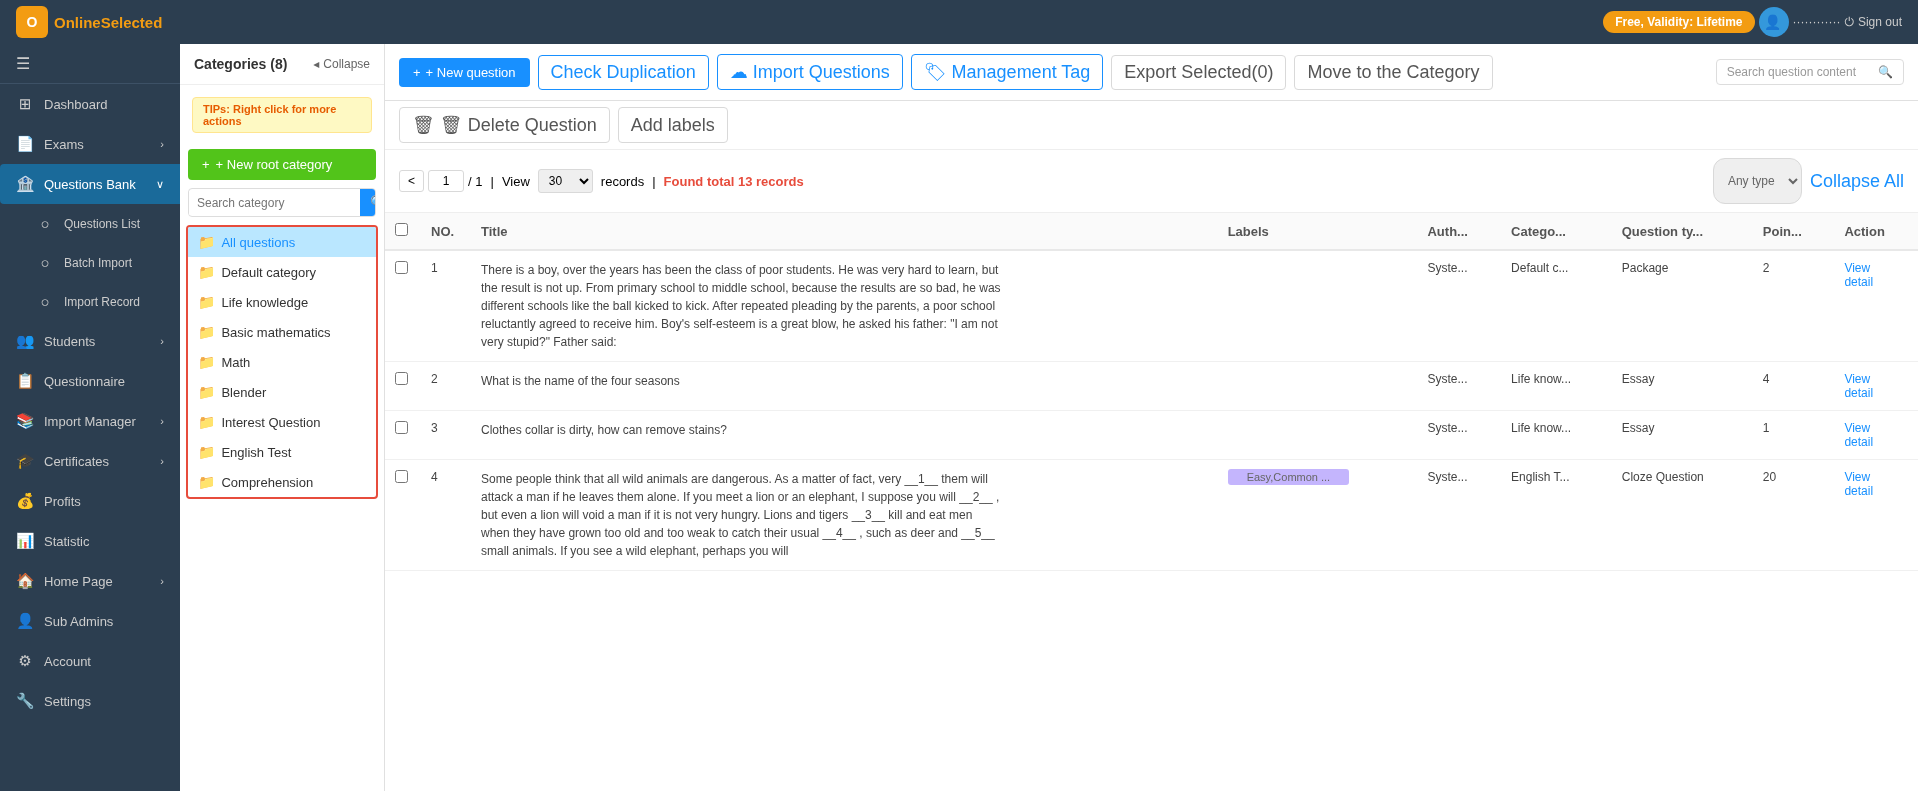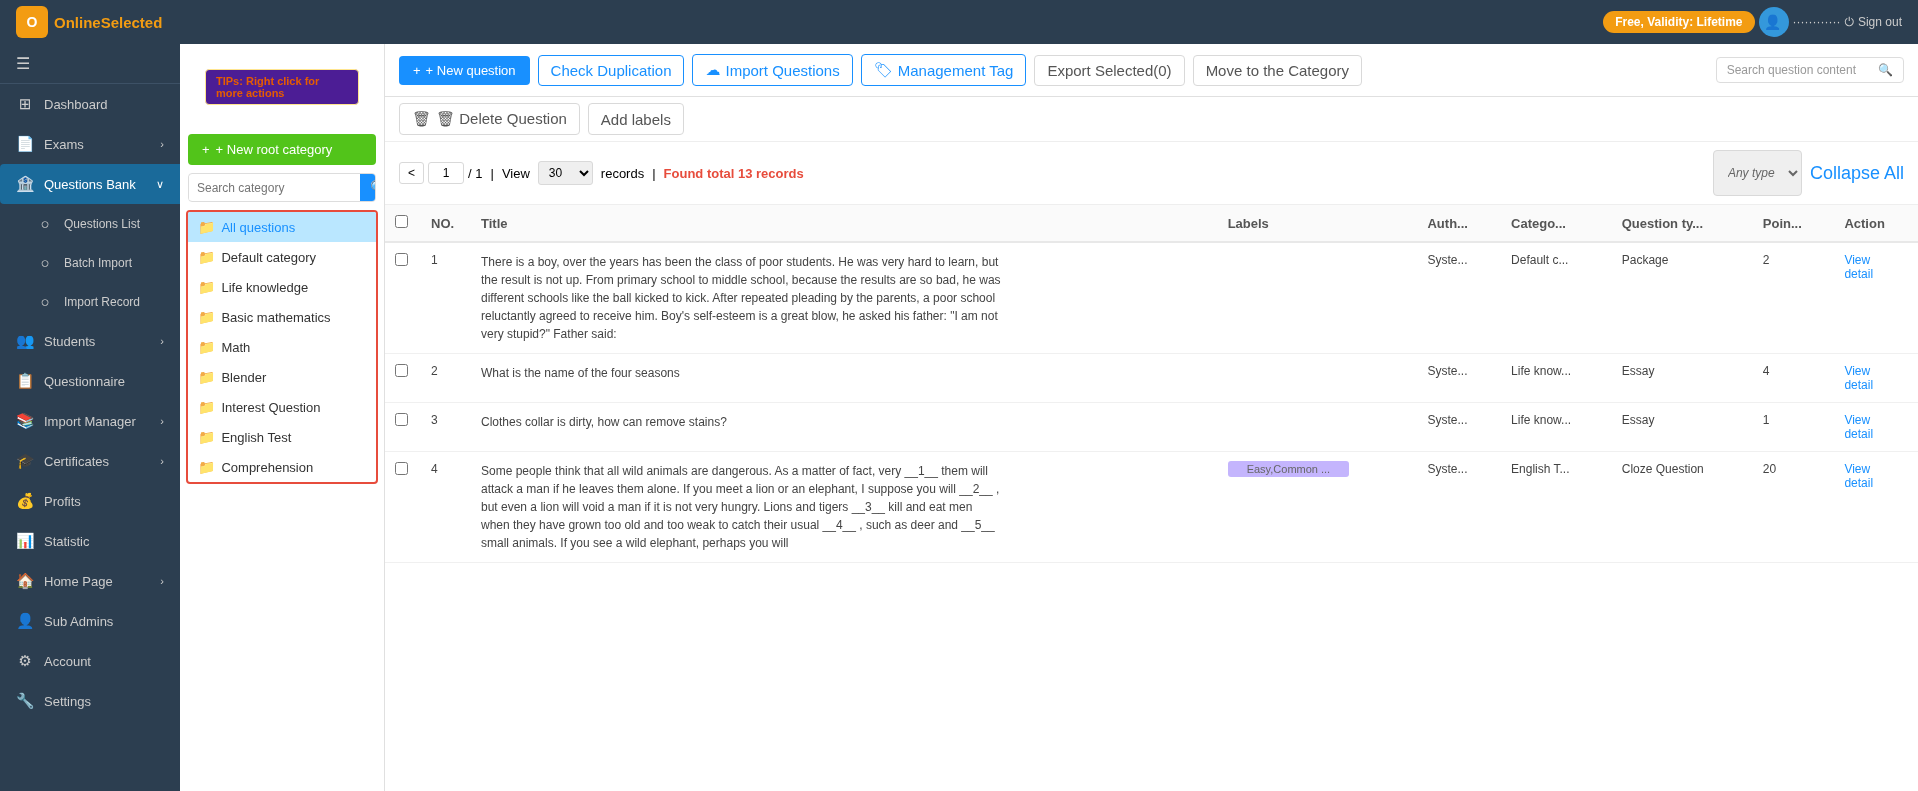--- a/index.html
+++ b/index.html
@@ -70,25 +70,25 @@
     .categories-header {
       padding: 12px 14px;
       display: flex;
       align-items: center;
       justify-content: space-between;
       border-bottom: 1px solid #eee;
     }
     .categories-title { font-weight: bold; font-size: 14px; color: #333; }
     .collapse-btn { color: #666; font-size: 12px; cursor: pointer; display: flex; align-items: center; gap: 4px; }
     .tips-bar {
-      background: #4c1d95;
+      background: #fef9c3;
       border: 1px solid #ffe58f;
       border-radius: 4px;
       padding: 5px 10px;
-      margin: 25px;
+      margin: 12px;
       font-size: 11px;
       color: #666;
     }
     .tips-bar span { color: #e65c00; font-weight: bold; }
     .new-root-btn {
       background: #52c41a;
       color: white;
       border: none;
       border-radius: 4px;
       padding: 8px 14px;
@@ -157,21 +157,21 @@
       align-items: center;
       gap: 5px;
     }
     .btn-outline {
       background: white;
       color: #555;
       border: 1px solid #d9d9d9;
       border-radius: 4px;
       padding: 6px 12px;
       cursor: pointer;
-      font-size: 15px;
+      font-size: 18px;
       display: flex;
       align-items: center;
       gap: 5px;
     }
     .btn-outline.blue-text { color: #1890ff; border-color: #1890ff; }
     .toolbar-right { margin-left: auto; display: flex; align-items: center; gap: 8px; }
     .search-content {
       display: flex;
       align-items: center;
       border: 1px solid #ddd;
@@ -200,21 +200,21 @@
       background: white;
       padding: 3px 8px;
       cursor: pointer;
       border-radius: 3px;
       font-size: 12px;
     }
     .page-input { width: 36px; border: 1px solid #d9d9d9; text-align: center; padding: 3px; border-radius: 3px; font-size: 12px; }
     .view-select { border: 1px solid #d9d9d9; padding: 3px 6px; border-radius: 3px; font-size: 12px; }
     .found-text { color: #666; }
     .found-text span { color: #e74c3c; font-weight: bold; }
-    .type-select { margin-left: auto; border: 1px solid #d9d9d9; padding: 14px 10px; border-radius: 4px; font-size: 12px; color: #666; font-style: italic; }
+    .type-select { margin-left: auto; border: 1px solid #d9d9d9; padding: 14px 10px; border-radius: 12px; font-size: 12px; color: #666; }
     .collapse-all-btn { color: #1890ff; cursor: pointer; font-size: 18px; border: none; background: none; }
 
     
     .questions-table { flex: 1; overflow-y: auto; background: white; }
     table { width: 100%; border-collapse: collapse; }
     thead th {
       background: #fafafa;
       border-bottom: 2px solid #e8e8e8;
       padding: 10px 10px;
       text-align: left;
@@ -328,20 +328,30 @@
     </div>
     <div class="sidebar-item">
       <span class="icon">🔧</span>
       <span>Settings</span>
     </div>
   </div>
 
   <div class="content-area">
 
     <div class="categories-panel">
+      <div class="categories-header">
+        <span class="categories-title">
+          <span>Categories</span>
+          <span>(8)</span>
+        </span>
+        <span class="collapse-btn">
+          <span>◂</span>
+          <span>Collapse</span>
+        </span>
+      </div>
       <div class="tips-bar">
         <span>TIPs:</span>
         <span>Right click for more actions</span>
       </div>
       <button class="new-root-btn">
         <span>+</span>
         <span>+ New root category</span>
       </button>
       <div class="search-cat">
         <input type="text" placeholder="Search category" style="">

